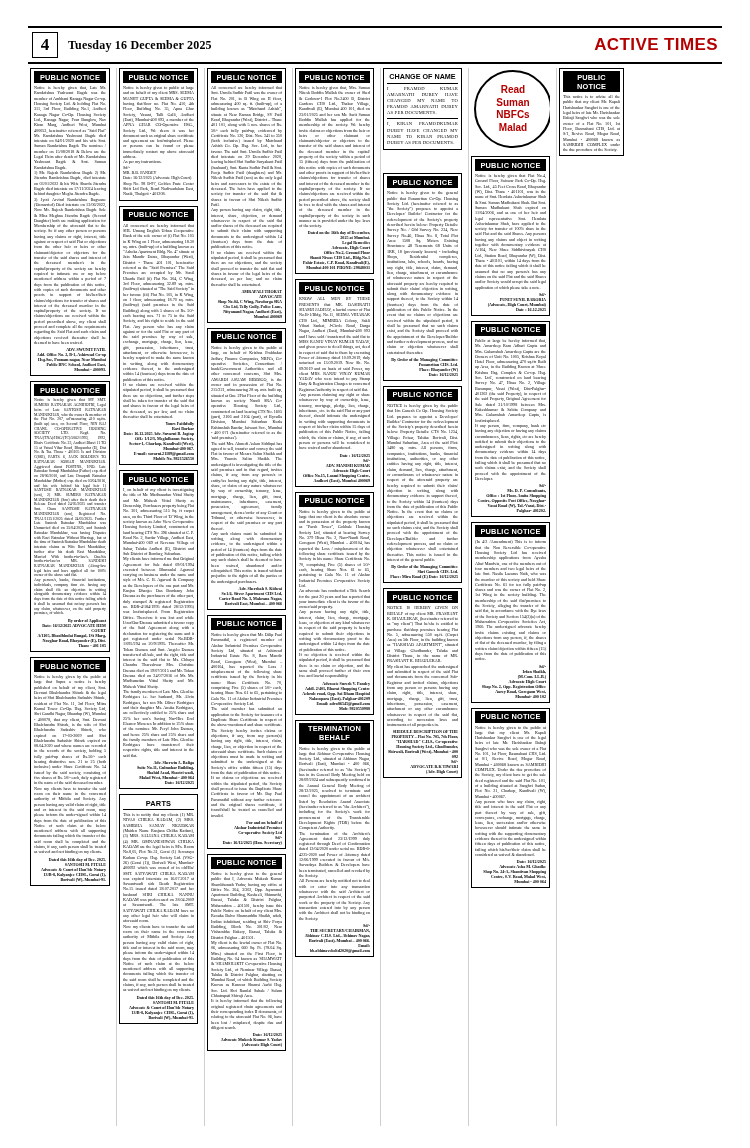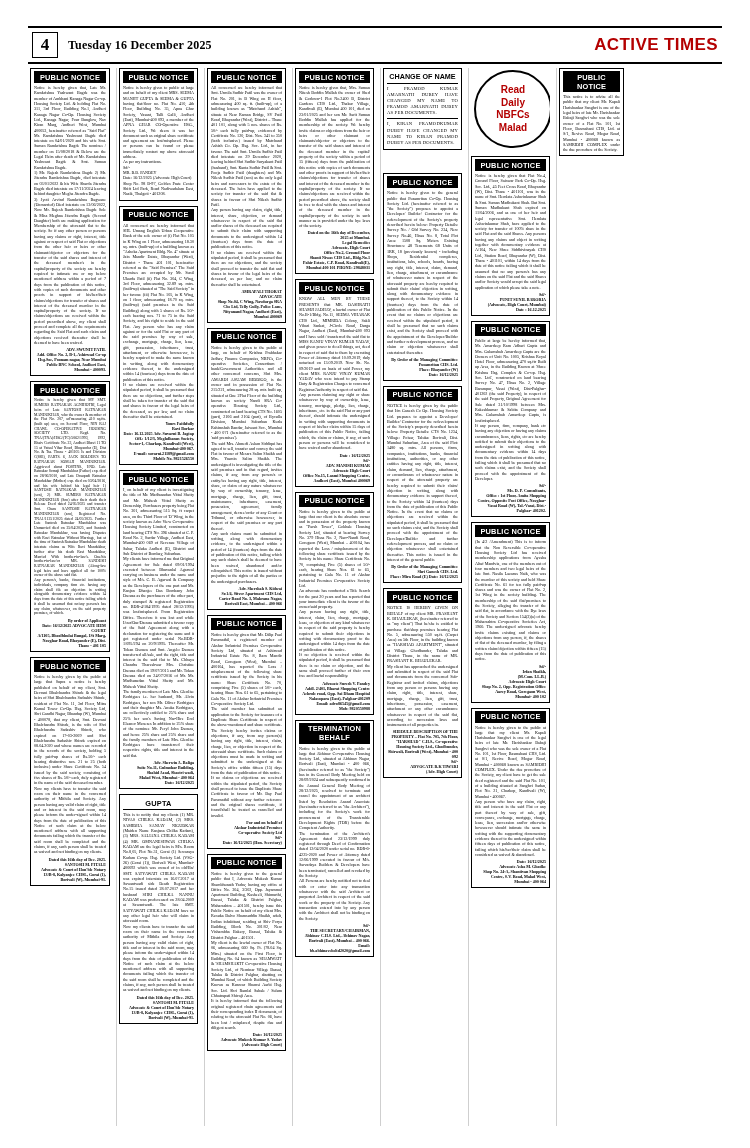--- a/index.html
+++ b/index.html
@@ -106,21 +106,21 @@
         <div class="txt">My clients have informed me that Original Agreement for Sale dated 09/01/1994 executed between Bhuvanlal Agarwal carrying on business under the name and style of M/s. C. B. Agarwal &amp; Company as the Developers of the one part and Mr. Ranjan Dhanjee Das Bombany John Dsouza as the purchasers of the other part, duly stamped &amp; registered Registration no. BDR-4/184/1995 dated 28/12/1995) was lost/misplaced. From Registration Office. Therefore it was lost and while I/our/Our/Dsouza submitted a favour copy of the Said Agreement along with a declaration for registering the same and it got registered under serial No.BDR-1/095/294 on 20/9/1995. Thereafter Mr. Tokan Dsouza and Smt. Angelo Dsouza transferred all/sale, and the right, title and interest in the said flat to Ms. Chhaya Chandra Thareshwar Mrs. Christine Dsouza died on 19/07/2015 and Mr. Tokan Dsouza died on 24/07/2016 of Mr. Mr. Madhusudan Vittal Shetty and Mr. Mahesh Vittal Shetty.</div>
         <div class="txt">The family members of Late Mrs. Glenlise Rodrigues i.e. her husband, Mr. Alvin Rodrigues, her son Mr. Oliver Rodrigues and their daughter Ms. Anuka Rodrigues, are collectively entitled to 25% share and 25% her son's Saving Nar-Hire Erol Eleanor Menezes In addition to 25% share of the nominee Mr. Peryl John Dsouza, and hence 25% share and 25% share and the family members of Late Mrs. Glenlise Rodrigues have transferred their respective rights, title and interest in the said flat.</div>
         <div class="sig" style="white-space:pre-line">Adv. Sherwin A. Baliga
 Suite No.11, Gulmohar Building,
 Shahid Azad, Shastri wadi,
 Malad West, Mumbai - 400 064
 Date: 16/12/2025</div>
       </div>
 
       <div class="ad">
-        <div class="hd plain">GUPTA</div>
+        <div class="hd plain">PARTS</div>
         <div class="txt">This is to notify that my clients (1) MR. NIVAS CHILKA KADAM, (2) MRS. SAMIDHA SANJAY NIGUDKAR (Maiden Name Ranjana Chilka Kadam), (3) MRS. SALIANA CHILKA KADAM (4) MR. OMNANESHWAR CHILKA KADAM are the legal heirs is M/s. Room No.8,05, Plot No.31, Gorai (1) Sewaraya Kadam Co-op. Hsg. Society Ltd. (VSG-26) (Gorai (1)), Borivali West, Mumbai-400092 which was owned of in old/Bn/ SMT. SATYAWATI CHILKA KADAM was expired interstate on 16.07.2017 at Sawantwadi side Death Registration No.15 issued dated 28.07.2017 and her husband SHRI CHILKA NANNU KADAM was predeceased on 28.04.2009 at Sawantwadi. The late SMT. SATYAWATI CHILKA KADAM have no any other legal heir who will claim in aforesaid room.</div>
         <div class="txt">Now my clients have to transfer the said room on their name in the concerned authority of Mithila and Society. Any person having any valid claim of right, title and or interest in the said room, may please inform the under-signed within 14 days from the date of publication of this Notice of such claim at the below mentioned address with all supporting documents failing which the transfer of the said room shall be completed and the claims, if any, such person shall be treated as waived and not binding on my clients.</div>
         <div class="sig" style="white-space:pre-line">Dated this 16th day of Dec. 2025.
 SANTOSH M. PITALE
 Advocate &amp; Court of Hon'ble Notary
 13/B-8, Kalyanjee CHSL, Gorai (1), Borivali (W), Mumbai-91.</div>
       </div>
     </div>
 
     <div class="col">
@@ -250,21 +250,21 @@
 Sd/-
 ADVOCATE R.K TIWARI
 (Adv. High Court)</div>
       </div>
     </div>
 
     <div class="col">
       <div class="ad" style="border:none;">
         <div class="badge">
           <span>Read</span>
-          <span>Daily</span>
+          <span>Suman</span>
           <span>NBFCs</span>
           <span>Malad</span>
         </div>
       </div>
 
       <div class="ad">
         <div class="hd">PUBLIC NOTICE</div>
         <div class="txt">Notice is hereby given that Flat No.4, Ground Floor, Saiswar Park Co-Op. Hsg. Soc. Ltd., 45 Feet Cross Road, Bhayandar (W), Dist. Thane - 401101, was in the name of Smt. Hemlata Ashwinkumar Shah &amp; Smt. Suman Madhukant Shah. But Smt. Suman Madhukant Shah expired on 11/04/2006, and as one of her heir and legal representative Smt. Hemlata Ashwinkumar Shah, have applied to the society for transfer of 100% share in the said Flat and the said Shares. Any persons having any claims and object in writing together with documentary evidence at A/104, New Shree Siddhivinayak CHS Ltd., Station Road, Bhayandar (W), Dist. Thane - 401101, within 14 days from the date of this notice failing which it shall be assumed that no any person/s has any claims on the said Flat and the said Shares and/or Society would accept the said legal application of which please take a note.</div>
         <div class="sig" style="white-space:pre-line">Sd/-
 PUNIT SUNIL BARORIA

